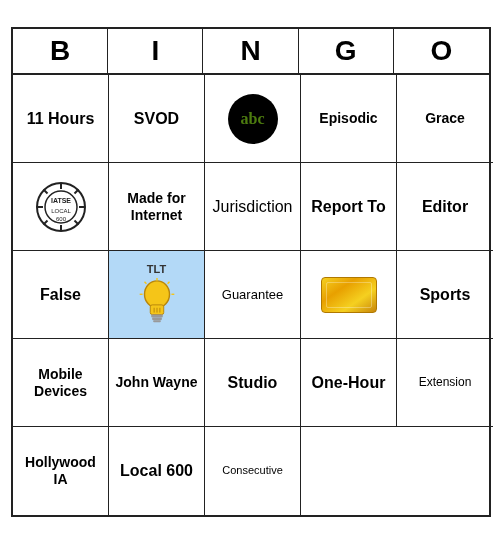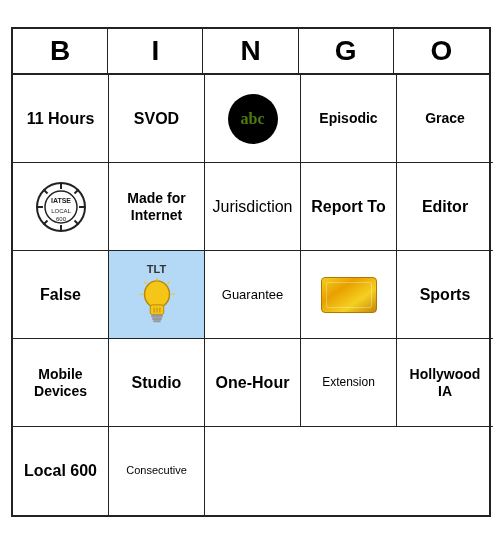--- a/index.html
+++ b/index.html
@@ -233,20 +233,23 @@
     <div class="bingo-cell">
       <div class="gold-bar"></div>
     </div>
     <div class="bingo-cell">
       <span class="cell-large">Sports</span>
     </div>
     <div class="bingo-cell">
       <span class="cell-medium">Mobile Devices</span>
     </div>
     <div class="bingo-cell">
+      <span class="cell-medium">John Wayne</span>
+    </div>
+    <div class="bingo-cell">
       <span class="cell-large">Studio</span>
     </div>
 
     <div class="bingo-cell">
       <span class="cell-large">One-Hour</span>
     </div>
     <div class="bingo-cell">
       <span class="cell-text" style="font-size:12px;">Extension</span>
     </div>
     <div class="bingo-cell">

